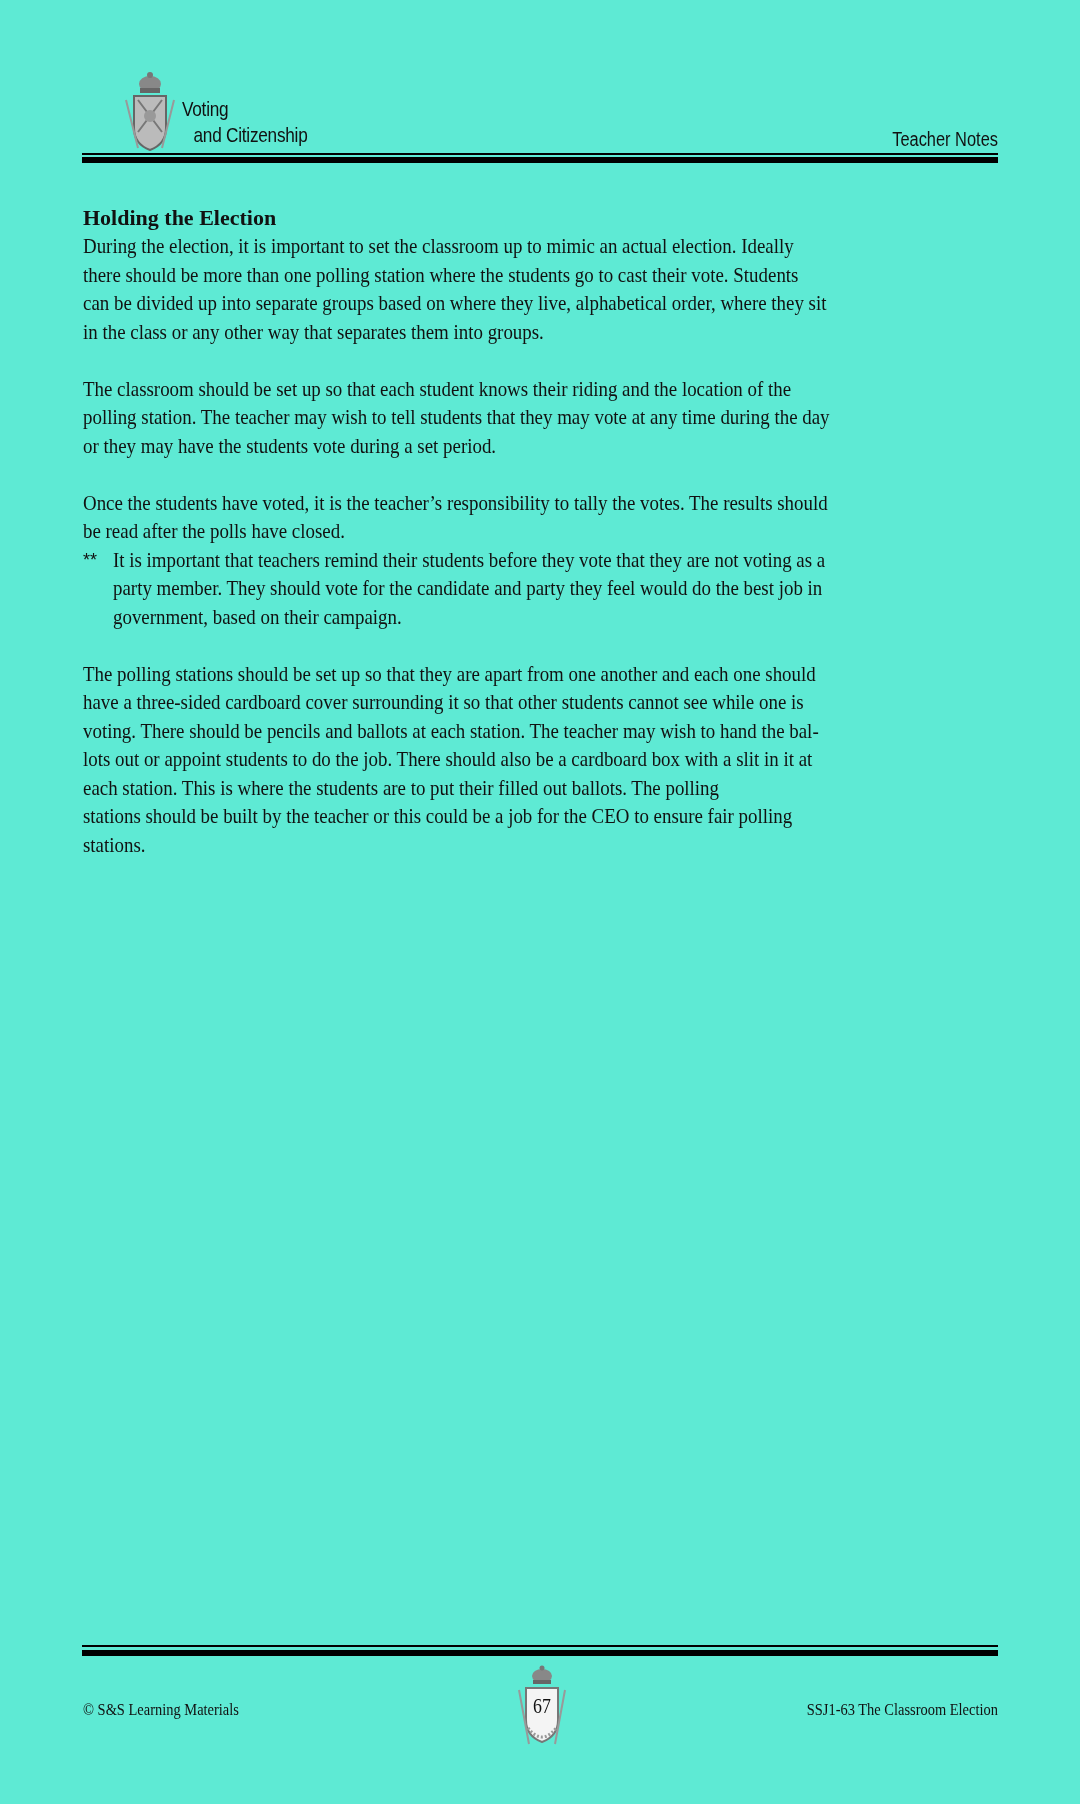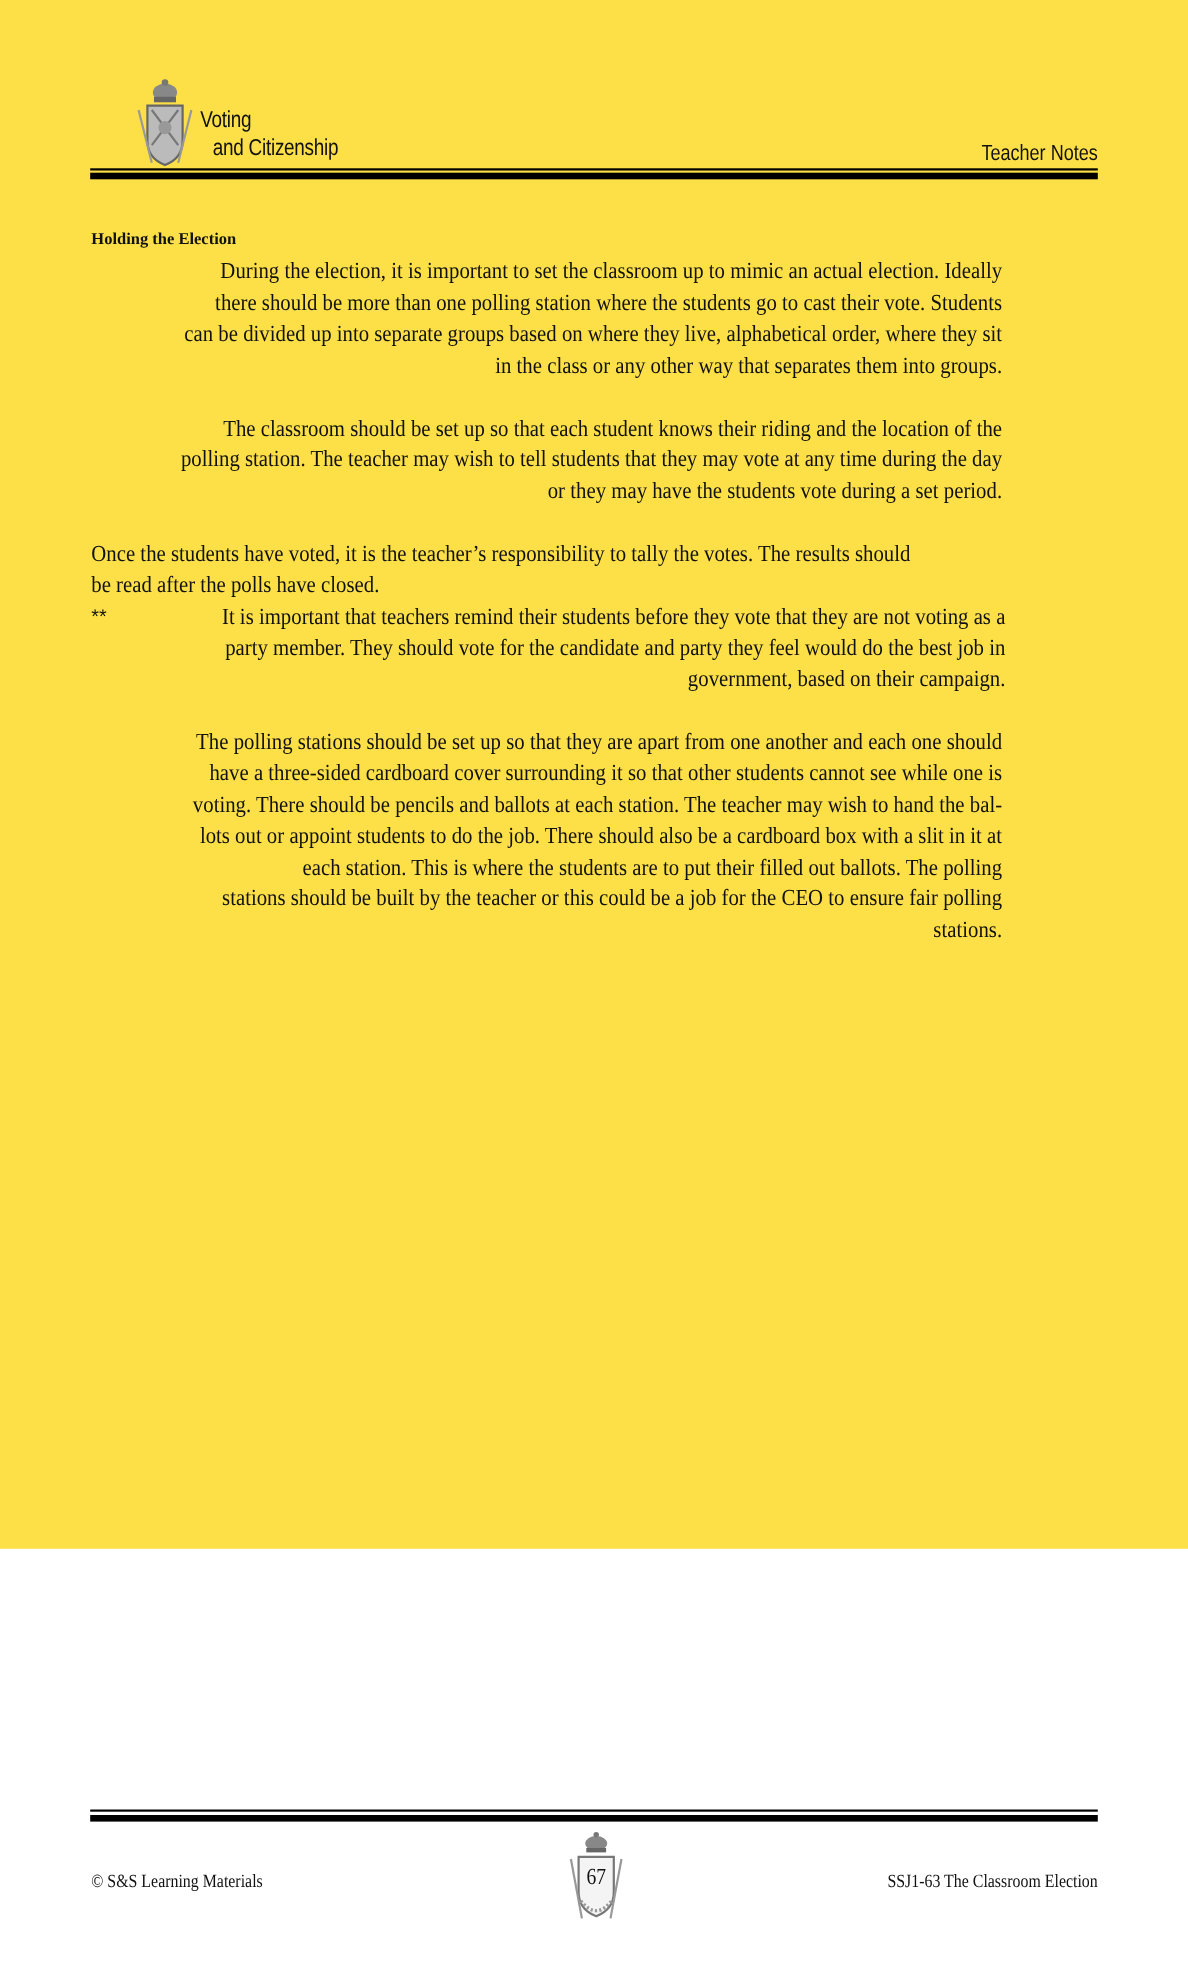--- a/index.html
+++ b/index.html
@@ -1,17 +1,17 @@
 <!DOCTYPE html>
 <html><head>
 <meta charset="utf-8">
 <style>
   html, body { margin: 0; padding: 0; background: #ffffff; }
   body { width: 1080px; height: 1804px; position: relative; overflow: hidden; color: #111; }
-  .page { position: absolute; left: 0; top: 0; width: 1080px; height: 1408px; background: #fde047; }
+  .page { position: absolute; left: 0; top: 0; width: 1080px; height: 1804px; background: #5eead4; }
 
   
   .crest { position: absolute; width: 52px; height: 84px; }
   .crest svg { width: 100%; height: 100%; display: block; }
   .header-crest { left: 124px; top: 70px; }
   .header-title {
     position: absolute; left: 182px; top: 96px;
     font-family: "Liberation Sans", "DejaVu Sans", sans-serif;
     font-size: 21px; line-height: 26px; color: #111;
     transform: scaleX(0.82); transform-origin: left top;
@@ -28,24 +28,24 @@
   .rule-thick { position: absolute; left: 82px; width: 916px; height: 6px; background: #000; }
 
   
   .content {
     position: absolute; left: 83px; top: 204px; width: 920px;
     font-family: "Liberation Serif", "DejaVu Serif", serif;
     font-size: 21px; line-height: 28.5px; color: #111;
   }
   .content .line { display: block; white-space: nowrap; transform: scaleX(0.9); transform-origin: left center; }
   .content h2 {
-    margin: 0; font-weight: bold; font-size: 15px; line-height: 28px;
+    margin: 0; font-weight: bold; font-size: 22px; line-height: 28px;
     font-family: "Liberation Serif", "DejaVu Serif", serif;
   }
-  .para { margin: 0 0 28.5px 0; text-align: right; }
+  .para { margin: 0 0 28.5px 0; }
   .note { position: relative; padding-left: 30px; }
   .note .stars { position: absolute; left: 0; top: 0; font-family: "Liberation Sans", sans-serif; font-size: 18px; }
 
   
   .footer-left, .footer-right {
     position: absolute; top: 1700px;
     font-family: "Liberation Serif", "DejaVu Serif", serif;
     font-size: 17px; color: #111;
     transform: scaleX(0.85);
   }

